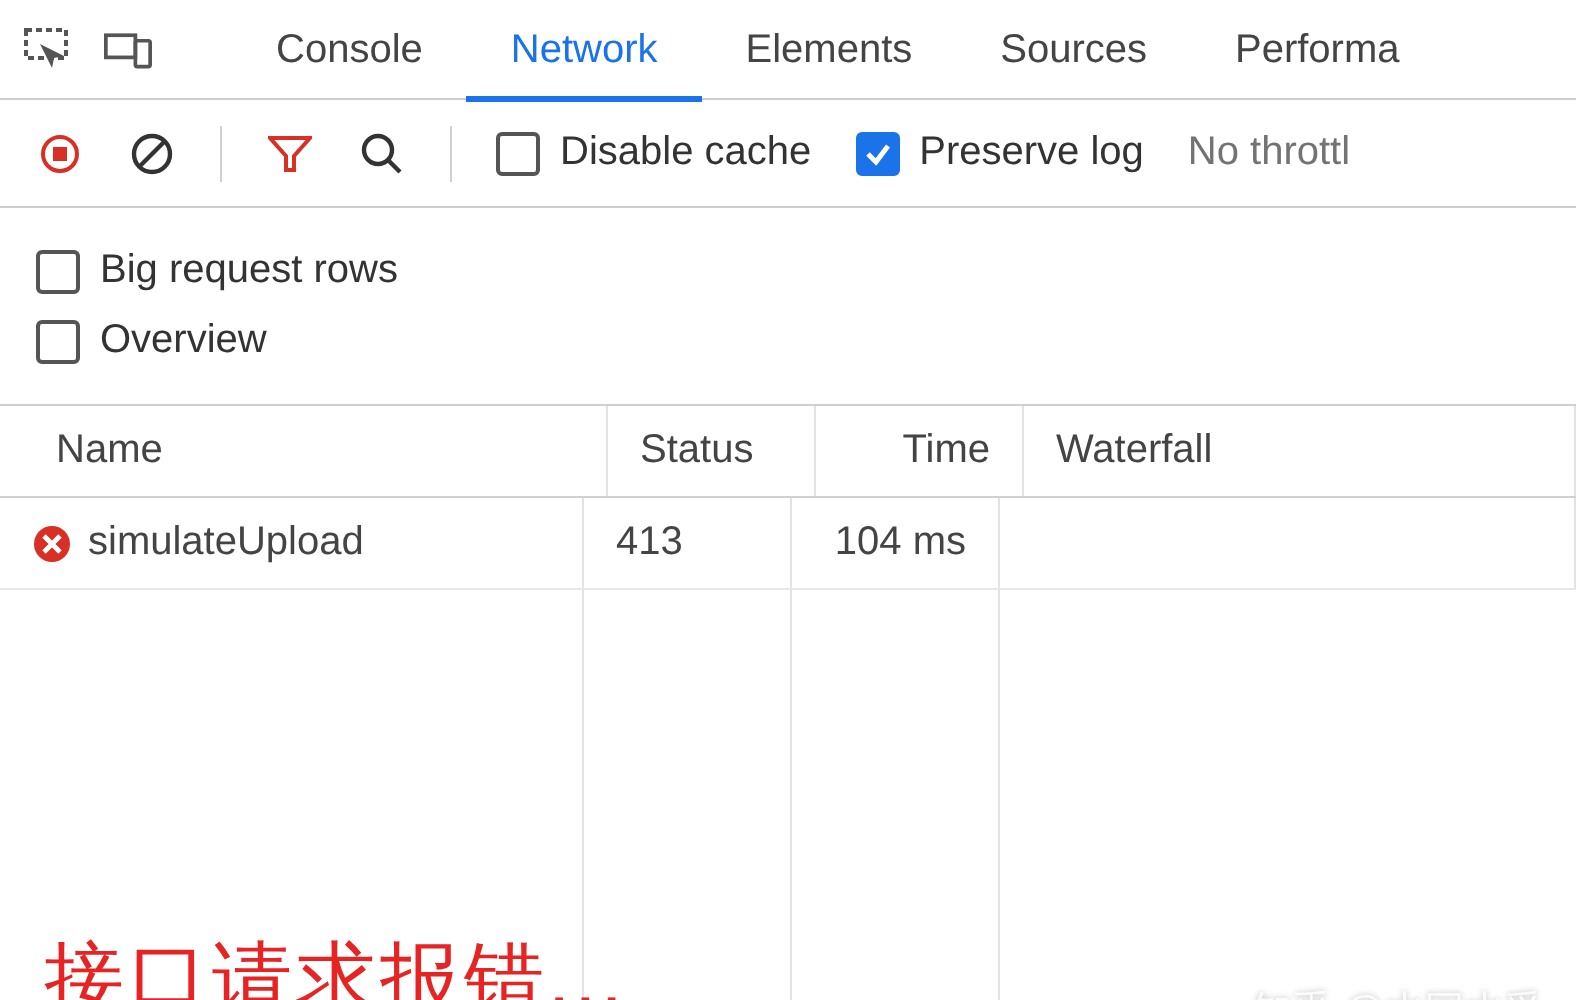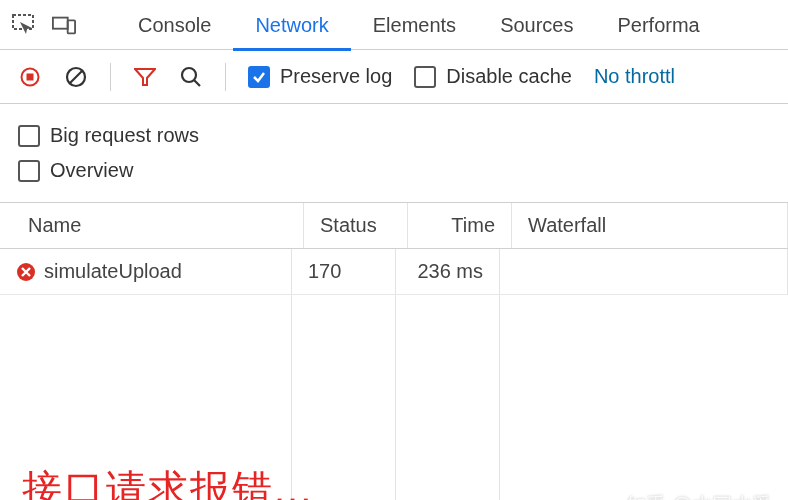--- a/index.html
+++ b/index.html
@@ -15,21 +15,21 @@
 
 
 .toolbar{display:flex;align-items:center;height:54px;border-bottom:1px solid #cfcfcf;padding-left:18px;gap:22px;}
 .tool-icon{width:24px;height:24px;display:flex;align-items:center;justify-content:center;}
 .sep{width:1px;height:28px;background:#d0d0d0;}
 .cb{display:flex;align-items:center;gap:10px;}
 .cb-box{width:22px;height:22px;border:2px solid #555;border-radius:3px;display:flex;align-items:center;justify-content:center;}
 .cb-box.checked{background:#1a73e8;border-color:#1a73e8;}
 .cb-box.checked svg{stroke:#fff;}
 .cb-label{color:#333;}
-.throttle{color:#0369a1;}
+.throttle{color:#737373;}
 
 
 .opts{border-bottom:1px solid #cfcfcf;padding:8px 18px;}
 .opts .cb{margin:12px 0;}
 
 
 .net-table{width:100%;}
 .hdr{display:flex;height:46px;border-bottom:1px solid #d0d0d0;padding-left:12px;}
 .cell{display:flex;align-items:center;padding:0 16px;border-right:1px solid #e3e3e3;color:#444;}
 .c-name{width:292px;}
@@ -94,30 +94,30 @@
       </svg>
   </span>
   <span class="tool-icon">
     <svg width="22" height="22" viewBox="0 0 22 22">
         <circle cx="9" cy="9" r="7" fill="none" stroke="#333" stroke-width="2.2"></circle>
         <line x1="14" y1="14" x2="20" y2="20" stroke="#333" stroke-width="2.2"></line>
       </svg>
   </span>
   <span class="sep"></span>
   <label class="cb">
+    <span class="cb-box"></span>
+    <span class="cb-label">Disable cache</span>
+  </label>
+  <label class="cb">
     <span class="cb-box checked">
       <svg width="16" height="16" viewBox="0 0 16 16">
           <path d="M3 8 L7 12 L13 4" fill="none" stroke="#fff" stroke-width="2.5"></path>
         </svg>
     </span>
     <span class="cb-label">Preserve log</span>
-  </label>
-  <label class="cb">
-    <span class="cb-box"></span>
-    <span class="cb-label">Disable cache</span>
   </label>
   <span class="throttle">No throttl</span>
 </div>
 
 <div class="opts">
   <label class="cb">
     <span class="cb-box"></span>
     <span class="cb-label">Big request rows</span>
   </label>
   <label class="cb">
@@ -142,22 +142,22 @@
   <div class="row">
     <div class="cell c-name c-rowname">
       <span>
         <svg width="20" height="20" viewBox="0 0 20 20">
             <circle cx="10" cy="10" r="9" fill="#d93025"></circle>
             <path d="M6 6 L14 14 M14 6 L6 14" stroke="#fff" stroke-width="2.4"></path>
           </svg>
       </span>
       <span>simulateUpload</span>
     </div>
-    <div class="cell c-status">170</div>
-    <div class="cell c-time">236 ms</div>
+    <div class="cell c-status">413</div>
+    <div class="cell c-time">104 ms</div>
     <div class="cell c-wf">
       <div class="vline" style="left:120px"></div>
       <div class="vline" style="left:180px"></div>
       <div class="vline" style="left:240px"></div>
     </div>
   </div>
 
   <div class="body-area">
     <div class="body-left"></div>
     <div class="body-status"></div>

